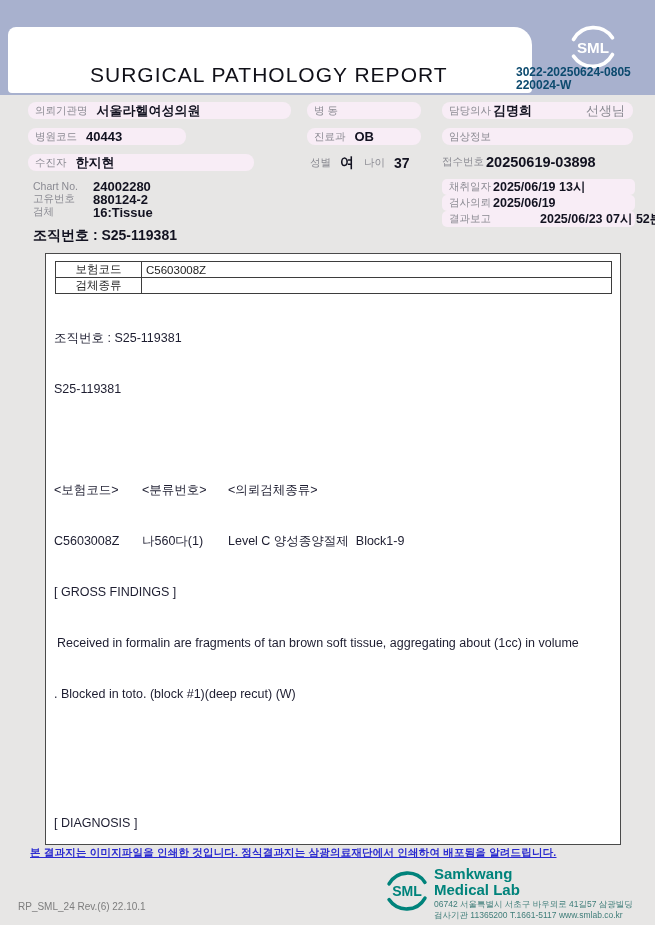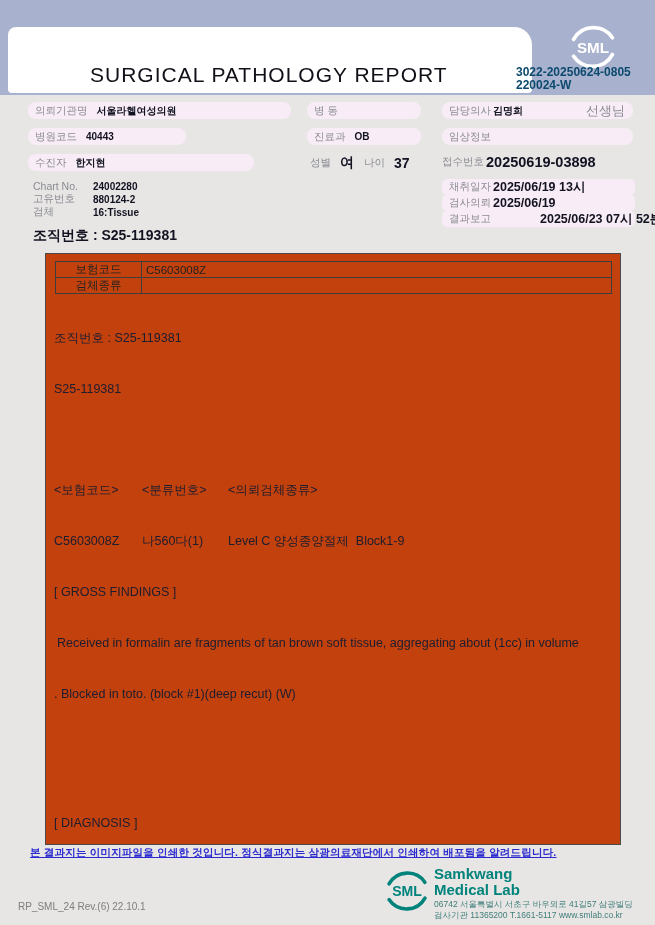--- a/index.html
+++ b/index.html
@@ -29,33 +29,33 @@
   .header-logo{position:absolute;left:566px;top:20px;}
   .report-nos{position:absolute;left:516px;top:66px;font-size:12px;font-weight:bold;line-height:13px;color:#0c4a6e;white-space:nowrap;}
 
   
   .bar{
     position:absolute;height:17px;background:var(--field-pink);
     border-radius:8px;display:flex;align-items:center;padding-left:7px;
     white-space:nowrap;
   }
   .lbl{font-size:10.5px;color:#8a8a92;}
-  .val{font-size:10px;font-weight:bold;color:#121220;margin-left:9px;}
+  .val{font-size:13px;font-weight:bold;color:#121220;margin-left:9px;}
   .val.tight{margin-left:2px;}
   .plain{position:absolute;display:flex;align-items:center;white-space:nowrap;}
   .suffix{margin-left:auto;padding-right:8px;font-size:13px;color:#8a8a92;}
   .chart-row{position:absolute;display:flex;align-items:center;white-space:nowrap;}
   .chart-row .lbl{display:inline-block;width:60px;}
   .chart-row .val{margin-left:0;}
   .tissue-line{position:absolute;font-size:14px;font-weight:bold;color:#121220;}
 
   
   .main-box{
     position:absolute;left:45px;top:253px;width:576px;height:592px;
-    background:#c2410c;border:1.5px solid #4a4a4a;
+    background:#ffffff;border:1.5px solid #4a4a4a;
   }
   .ins-table{
     position:absolute;left:9px;top:7px;width:557px;
     border-collapse:collapse;table-layout:fixed;
   }
   .ins-table td{
     border:1px solid #3d3d3d;height:15px;font-size:11.5px;color:#222;
     padding:0 4px;vertical-align:middle;
   }
   .ins-table td.h{width:86px;text-align:center;}

